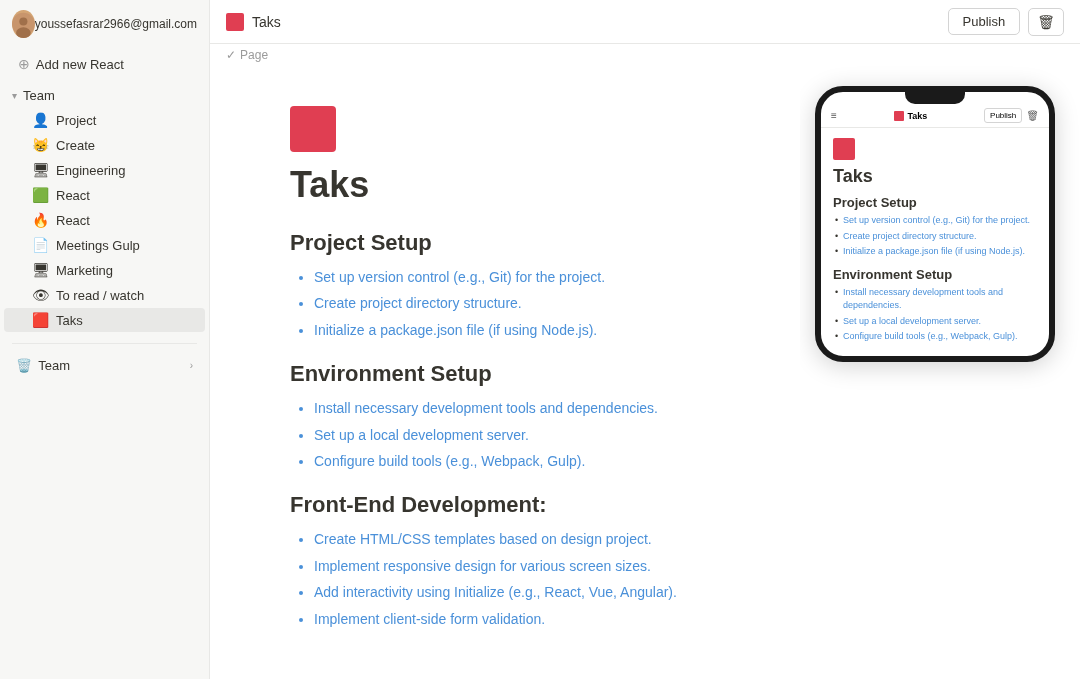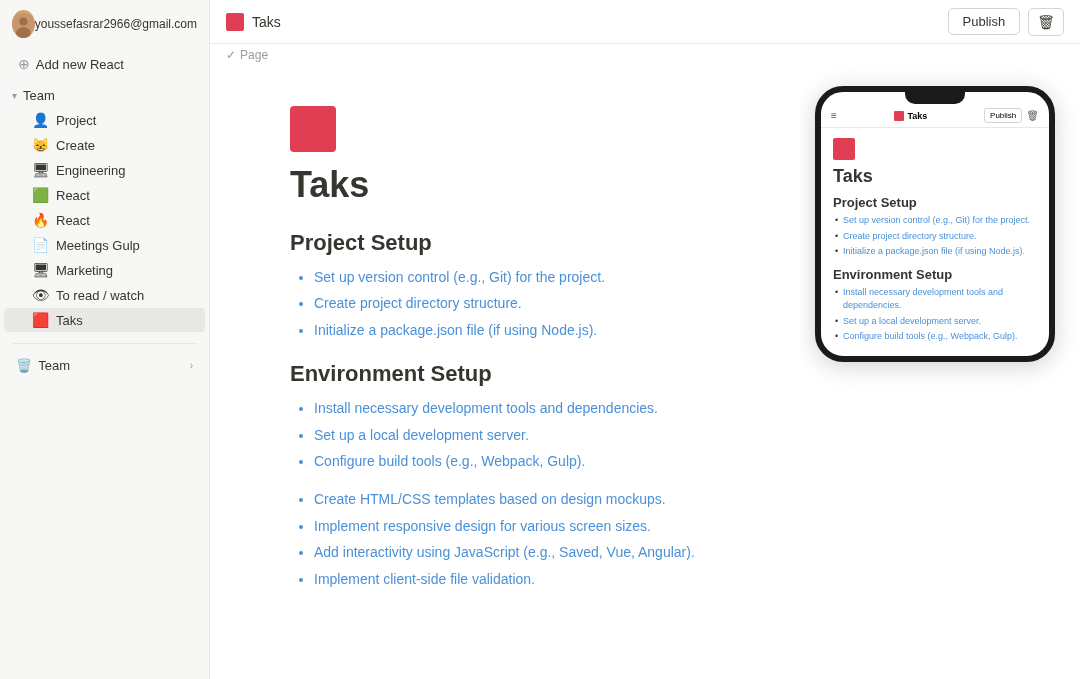--- a/index.html
+++ b/index.html
@@ -382,25 +382,26 @@
         <li><a href="#">Initialize a package.json file (if using Node.js).</a></li>
       </ul>
 
       <div class="section-heading">Environment Setup</div>
       <ul class="bullet-list">
         <li><a href="#">Install necessary development tools and dependencies.</a></li>
         <li><a href="#">Set up a local development server.</a></li>
         <li><a href="#">Configure build tools (e.g., Webpack, Gulp).</a></li>
       </ul>
 
+      <div class="section-heading">Front-End Development:</div>
       <ul class="bullet-list">
-        <li><a href="#">Create HTML/CSS templates based on design mockups.</a></li>
+        <li><a href="#">Create HTML/CSS templates based on design project.</a></li>
         <li><a href="#">Implement responsive design for various screen sizes.</a></li>
-        <li><a href="#">Add interactivity using JavaScript (e.g., Saved, Vue, Angular).</a></li>
-        <li><a href="#">Implement client-side file validation.</a></li>
+        <li><a href="#">Add interactivity using Initialize (e.g., React, Vue, Angular).</a></li>
+        <li><a href="#">Implement client-side form validation.</a></li>
       </ul>
     </div>
 
     <div id="phone-preview">
       <div class="phone-frame">
         <div class="phone-notch"></div>
 
         <div class="phone-topbar">
           <span class="phone-menu-icon">≡</span>
           <div class="phone-topbar-title">

